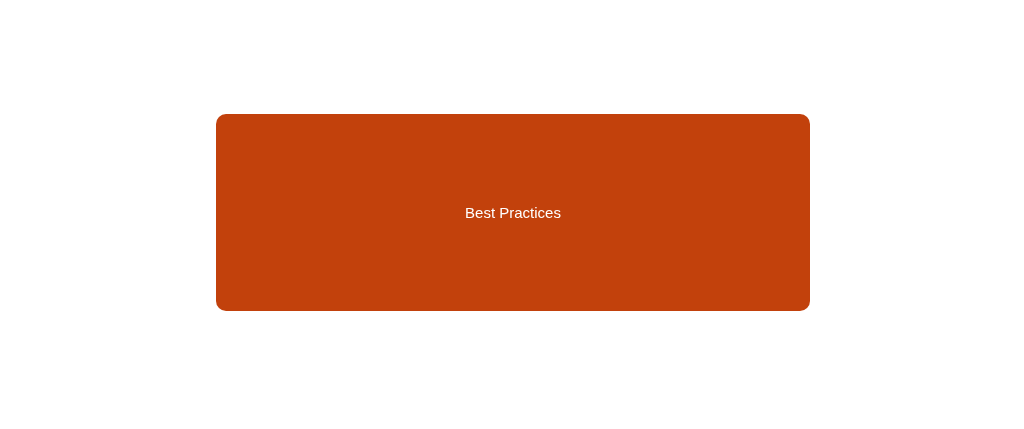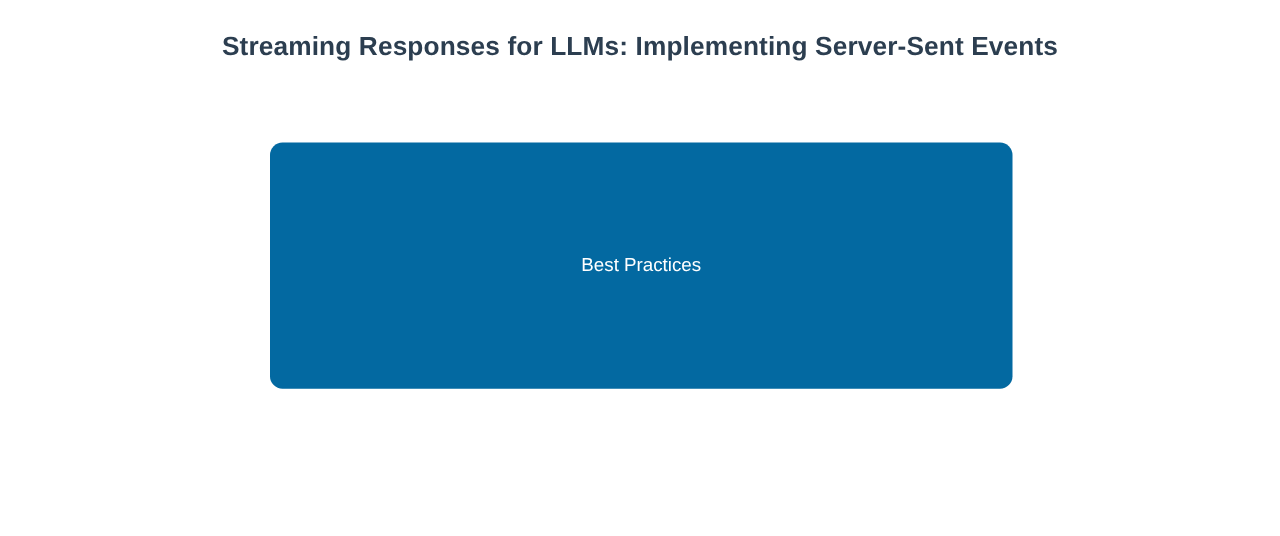--- a/index.html
+++ b/index.html
@@ -31,21 +31,21 @@
     color: #2c3e50;
     letter-spacing: 0.1px;
     white-space: nowrap;
   }
   .node-box {
     position: absolute;
     left: 216px;
     top: 114px;
     width: 594px;
     height: 197px;
-    background: #0369a1;
+    background: #c2410c;
     border-radius: 10px;
     display: flex;
     align-items: center;
     justify-content: center;
     box-sizing: border-box;
   }
   .node-label {
     font-family: "Liberation Sans", sans-serif;
     font-size: 15px;
     font-weight: normal;
@@ -53,19 +53,18 @@
     text-align: center;
     line-height: 1.2;
     white-space: nowrap;
   }
 </style>
 </head>
 <body>
 
 <div class="canvas">
 
-  <div class="diagram-title">Streaming Responses for LLMs: Implementing Server-Sent Events</div>
 
   <div class="node-box">
     <span class="node-label">Best Practices</span>
   </div>
 
 </div>
 
 </body></html>

